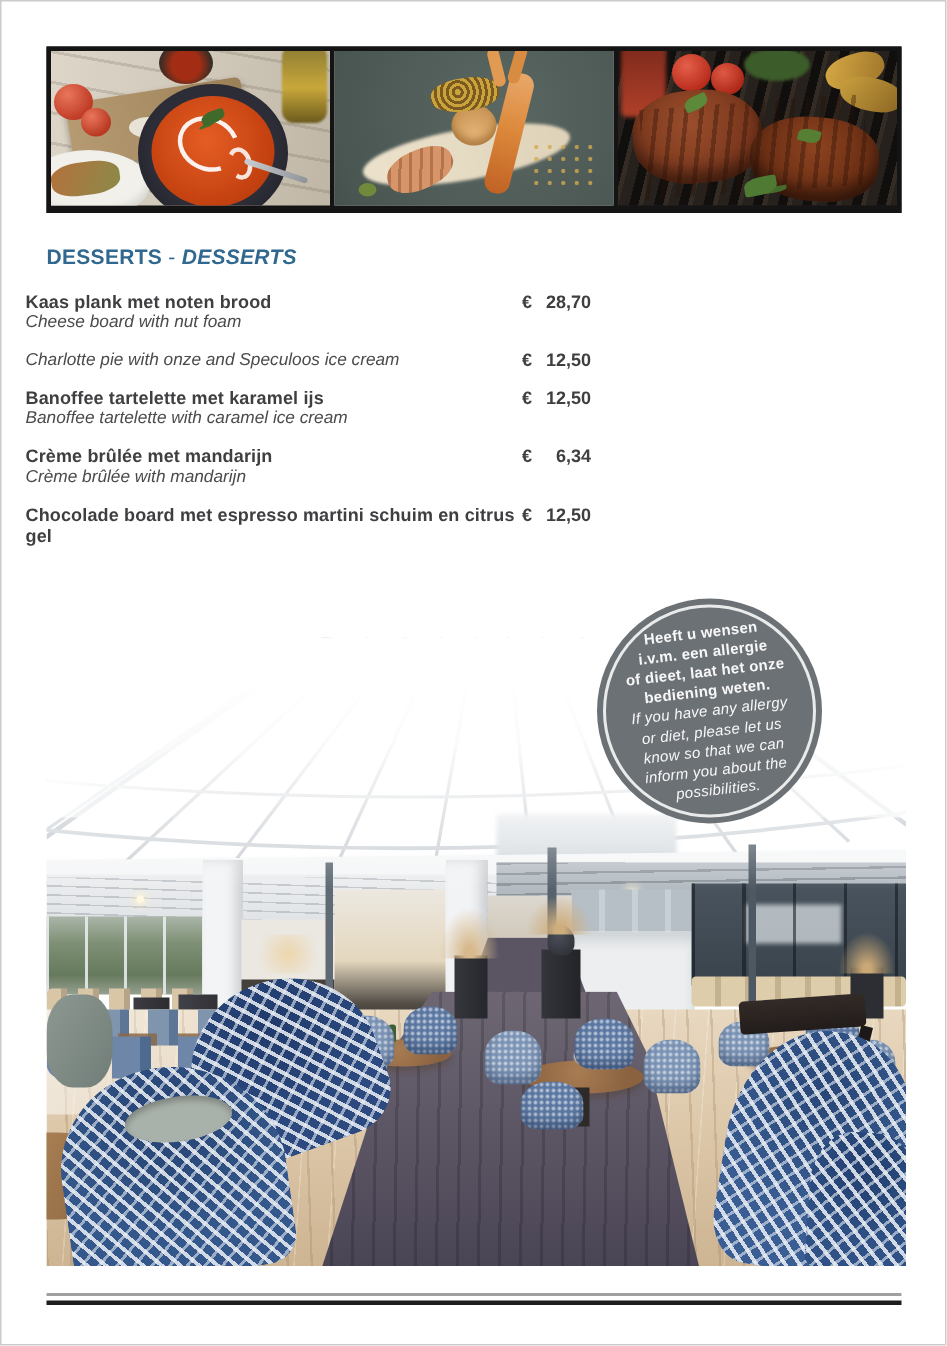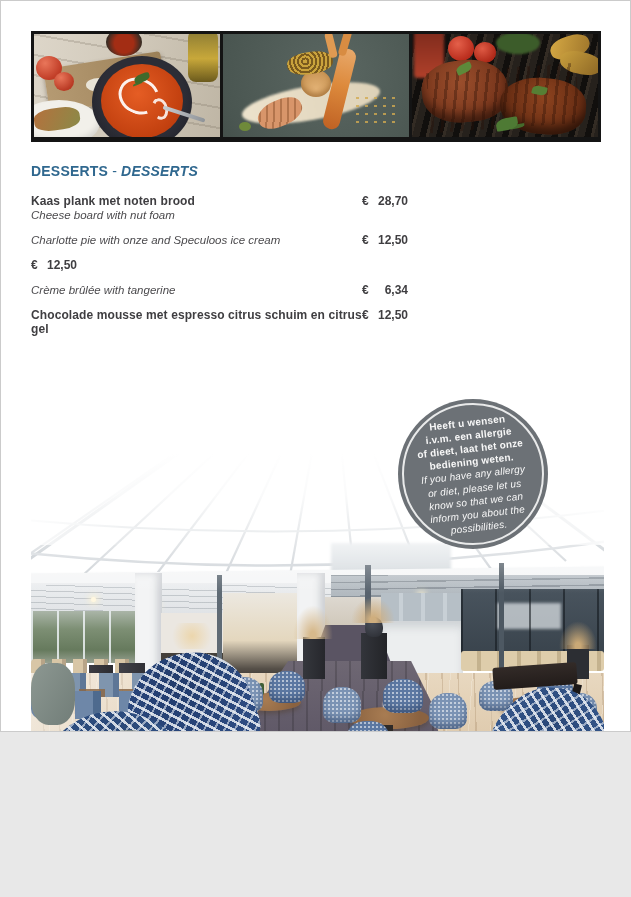--- a/index.html
+++ b/index.html
@@ -1,16 +1,16 @@
 <!DOCTYPE html>
 <html style="--heading-blue: #30688f; --text-dark: #3f3e41; --badge-gray: #6c7176; --rule-light: #a0a0a0; --rule-dark: #1d1d1f;"><head>
 <meta charset="utf-8">
 <style>
   html,body{margin:0;padding:0;background:#e8e8e8;}
-  .page{position:relative;width:631px;height:732px;background:#fff;overflow:hidden;
+  .page{position:relative;width:631px;height:897px;background:#fff;overflow:hidden;
         font-family:"Liberation Sans", sans-serif;border:1px solid #cbcbcb;box-sizing:border-box;}
 
   
   .banner{position:absolute;left:30px;top:30px;width:570px;height:111px;background:#141414;
           border:3px solid #141414;border-bottom-width:5px;display:flex;gap:3px;box-sizing:border-box;}
   .photo{position:relative;flex:1;overflow:hidden;}
 
   
   .ph-soup{background:linear-gradient(100deg,#ddd6c9 0%,#cfc7b8 55%,#bfb6a5 100%);}
   .soup-planks{position:absolute;inset:0;background:repeating-linear-gradient(10deg,rgba(110,100,85,.22) 0 2px,transparent 2px 20px);}
@@ -55,21 +55,21 @@
   .stk-meat2{position:absolute;left:88px;top:44px;width:86px;height:56px;border-radius:46% 44% 42% 48%;background:radial-gradient(circle at 50% 35%,#8d431f,#622a12 78%);box-shadow:inset 0 -8px 10px rgba(0,0,0,.5);transform:rotate(4deg);}
   .stk-char{position:absolute;left:16px;top:34px;width:150px;height:60px;background:repeating-linear-gradient(100deg,rgba(40,15,5,.35) 0 3px,transparent 3px 10px);transform:rotate(-4deg);}
   .stk-herb1{position:absolute;left:44px;top:30px;width:16px;height:9px;border-radius:50% 10%;background:#5d8a3a;transform:rotate(-24deg);}
   .stk-herb2{position:absolute;left:120px;top:52px;width:15px;height:9px;border-radius:50% 10%;background:#567f34;transform:rotate(14deg);}
   .stk-herb3{position:absolute;left:84px;top:84px;width:22px;height:12px;border-radius:50% 10%;background:#4e7a34;transform:rotate(-10deg);box-shadow:10px 4px 0 -4px #456b2c;}
 
   
   .heading{position:absolute;left:30px;top:162px;font-size:14px;font-weight:bold;color:var(--heading-blue,#30688f);letter-spacing:.2px;}
   .heading .sep{font-weight:400;}
   .heading .it{font-style:italic;}
-  .items{position:absolute;left:30px;top:193px;width:377px;}
+  .items{position:absolute;left:16px;top:193px;width:377px;}
   .item{display:flex;justify-content:space-between;align-items:flex-start;margin-bottom:11px;}
   .item-name{font-size:12px;font-weight:bold;color:var(--text-dark,#3f3e41);line-height:14px;letter-spacing:.1px;}
   .item-tr{font-size:11.5px;font-style:italic;color:#4b4a4d;line-height:13px;margin-top:1px;}
   .price{display:flex;justify-content:space-between;width:46px;flex:none;font-size:12px;font-weight:bold;color:var(--text-dark,#3f3e41);line-height:14px;}
 
   
   .badge{position:absolute;left:397px;top:398px;width:150px;height:150px;border-radius:50%;
          background:var(--badge-gray,#6c7176);z-index:30;}
   .badge::after{content:"";position:absolute;inset:4px;border-radius:50%;border:2px solid rgba(255,255,255,.85);}
   .badge-text{position:absolute;inset:0;display:flex;flex-direction:column;justify-content:center;align-items:center;
@@ -243,37 +243,42 @@
     <div class="item">
       <div>
         <div class="item-tr">Charlotte pie with onze and Speculoos ice cream</div>
       </div>
       <div class="price">
         <span>€</span>
         <span>12,50</span>
       </div>
     </div>
     <div class="item">
+      <div>
+        <div class="item-name">Banoffee tartelette met karamel ijs</div>
+        <div class="item-tr">Banoffee tartelette with caramel ice cream</div>
+      </div>
       <div class="price">
         <span>€</span>
         <span>12,50</span>
       </div>
     </div>
     <div class="item">
       <div>
-        <div class="item-tr">Crème brûlée with tangerine</div>
+        <div class="item-name">Crème brûlée met mandarijn</div>
+        <div class="item-tr">Crème brûlée with mandarijn</div>
       </div>
       <div class="price">
         <span>€</span>
         <span>6,34</span>
       </div>
     </div>
     <div class="item">
       <div>
-        <div class="item-name">Chocolade mousse met espresso citrus schuim en citrus gel</div>
+        <div class="item-name">Chocolade board met espresso martini schuim en citrus gel</div>
       </div>
       <div class="price">
         <span>€</span>
         <span>12,50</span>
       </div>
     </div>
   </div>
 
   <div class="interior">
     <svg class="roof" width="573" height="200" viewBox="0 0 573 200">

